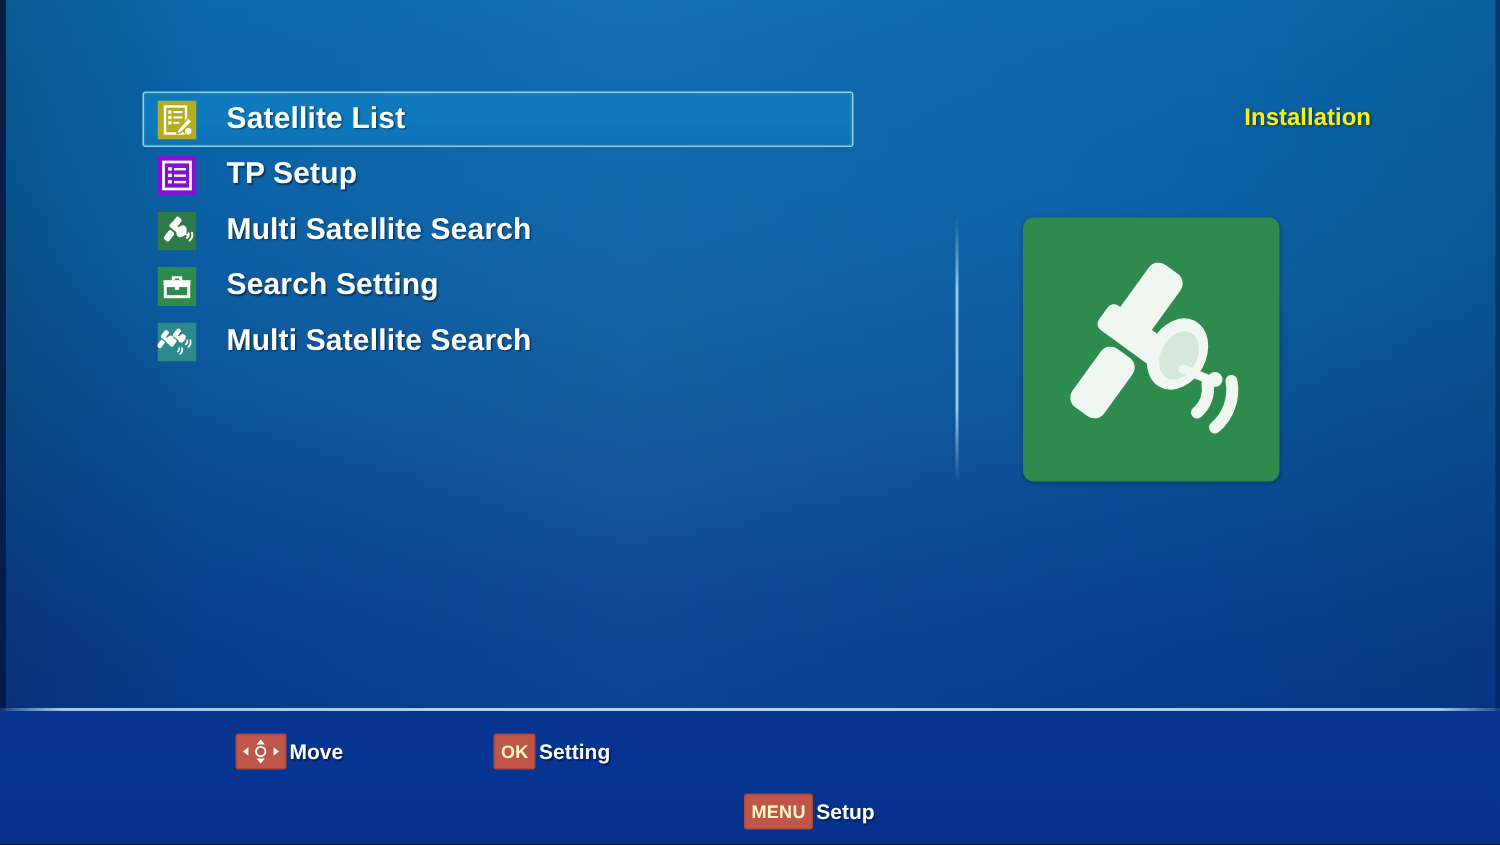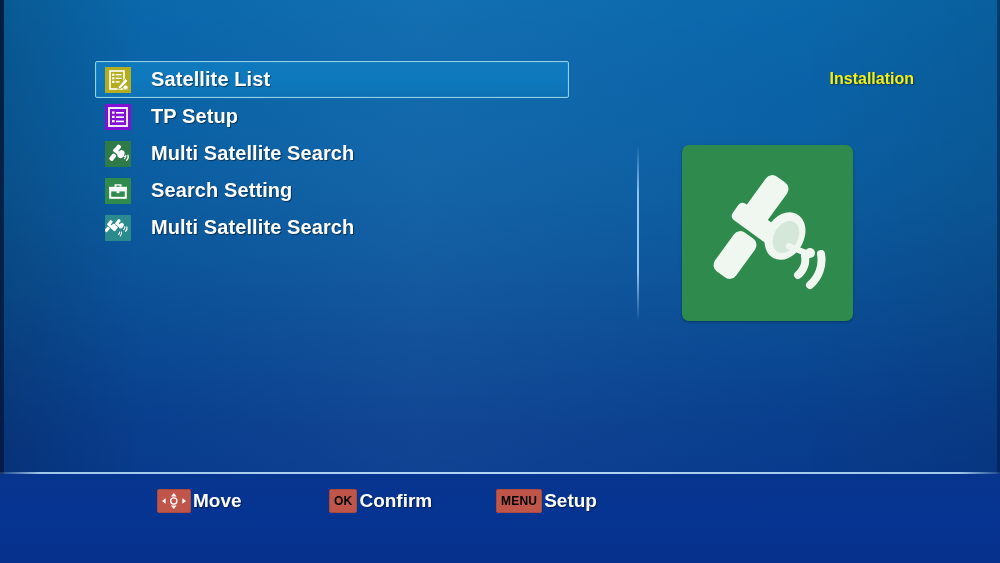--- a/index.html
+++ b/index.html
@@ -166,40 +166,40 @@
     position: absolute;
     top: 13px;
     display: flex;
     align-items: center;
     height: 28px;
   }
   .keycap {
     background: #c0564a;
     border: 1px solid #a94a40;
     border-radius: 2px;
-    color: #000000;
+    color: #fef9c3;
     font-size: 12px;
     font-weight: bold;
     height: 24px;
     min-width: 26px;
     padding: 0 4px;
     display: flex;
     align-items: center;
     justify-content: center;
     box-sizing: border-box;
     letter-spacing: .2px;
   }
   .keycap.dpad {
     width: 34px;
     padding: 0;
   }
   .keycap.dpad svg { display:block; width:26px; height:18px; }
   .hint-label {
     margin-left: 2px;
-    font-size: 19px;
+    font-size: 14px;
     font-weight: bold;
     color: #ffffff;
     text-shadow: 1px 1px 1px rgba(0,0,0,.45);
   }
 </style>
 </head>
 <body>
 
 <div id="screen">
 
@@ -357,23 +357,23 @@
             <path d="M25 9 L21.4 6.2 L21.4 11.8 Z"></path>
           </g>
           <circle cx="12.8" cy="9" r="3.1" fill="none" stroke="#ffffff" stroke-width="1.3"></circle>
         </svg>
       </span>
       <span class="hint-label">Move</span>
     </div>
 
     <div class="hint" style="left:329px;">
       <span class="keycap">OK</span>
-      <span class="hint-label">Confirm</span>
-    </div>
-
-    <div class="hint" style="left:496px;">
+      <span class="hint-label">Setting</span>
+    </div>
+
+    <div class="hint" style="left:496px;margin-top:40px;">
       <span class="keycap">MENU</span>
       <span class="hint-label">Setup</span>
     </div>
 
   </div>
 
 </div>
 
 </body></html>

